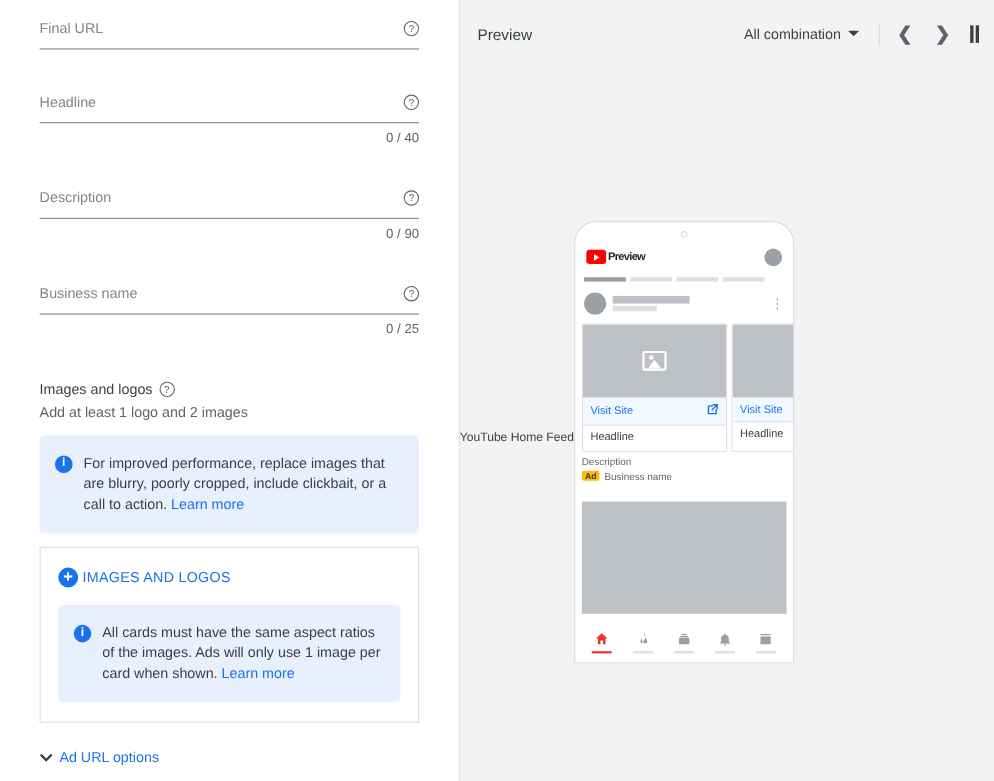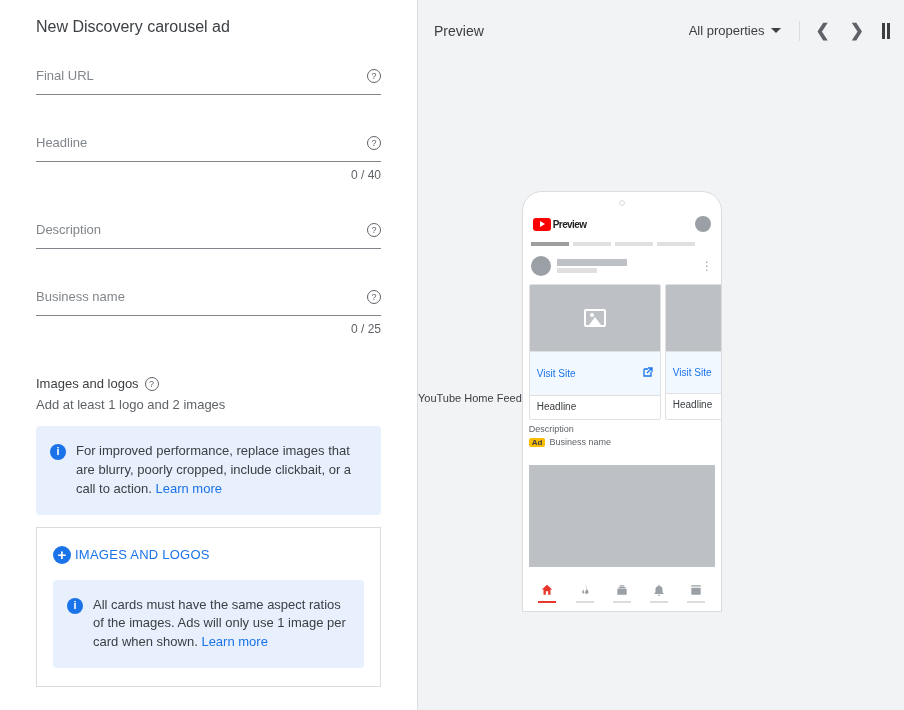--- a/index.html
+++ b/index.html
@@ -53,21 +53,21 @@
     .channel-line1 { width: 70px; height: 7px; background: #bdc1c6; margin-bottom: 2px; }
     .channel-line2 { width: 40px; height: 5px; background: #e0e0e0; }
     .channel-dots { color: #9aa0a6; font-size: 12px; }
     
     .cards-row { display: flex; gap: 4px; padding: 4px 0 0 6px; overflow: hidden; }
     .card { width: 132px; flex-shrink: 0; border: 1px solid #e0e0e0; border-radius: 2px; overflow: hidden; }
     .card-img { height: 66px; background: #bdc1c6; display: flex; align-items: center; justify-content: center; }
     .img-placeholder { width: 22px; height: 18px; border: 2px solid #fff; border-radius: 2px; position: relative; }
     .img-placeholder::before { content: ''; position: absolute; width: 4px; height: 4px; border-radius: 50%; background: #fff; top: 2px; left: 4px; }
     .img-placeholder::after { content: ''; position: absolute; border-bottom: 8px solid #fff; border-left: 6px solid transparent; border-right: 6px solid transparent; bottom: 0; left: 3px; }
-    .card-cta { background: #f1f8ff; color: #1a73e8; font-size: 10px; padding: 15px 7px; display: flex; justify-content: space-between; align-items: center; border-top: 1px solid #e0e0e0; border-bottom: 1px solid #e0e0e0; }
+    .card-cta { background: #f1f8ff; color: #1a73e8; font-size: 10px; padding: 5px 7px; display: flex; justify-content: space-between; align-items: center; border-top: 1px solid #e0e0e0; border-bottom: 1px solid #e0e0e0; }
     .card-headline { font-size: 10px; color: #3c4043; padding: 5px 7px 7px; }
     
     .meta-below { padding: 4px 6px 8px 6px; }
     .meta-desc { font-size: 9px; color: #5f6368; }
     .meta-biz-row { display: flex; align-items: center; gap: 4px; margin-top: 3px; }
     .ad-badge { background: #fbbc04; color: #3c4043; font-size: 8px; font-weight: 700; padding: 0px 3px; border-radius: 2px; }
     .biz-name { font-size: 9px; color: #5f6368; }
     
     .big-grey { height: 102px; background: #bdc1c6; margin: 10px 6px 0; }
     
@@ -78,21 +78,20 @@
     .home-underline { background: #e8372c; }
     .foot-col { display:flex; flex-direction:column; align-items:center; }
     
     .disclaimer { font-size: 10px; color: #80868b; text-align: center; line-height: 1.4; padding: 0 60px; margin-top: 48px; }
   </style>
 </head>
 <body>
 
 <div class="left-pane">
   <div class="left-inner">
-    <div class="page-title">New Discovery carousel ad</div>
 
     <div class="field">
       <div class="field-underline">
         <span class="field-label">Final URL</span>
         <span class="field-help">?</span>
       </div>
     </div>
 
     <div class="field">
       <div class="field-underline">
@@ -100,20 +99,21 @@
         <span class="field-help">?</span>
       </div>
       <div class="field-counter">0 / 40</div>
     </div>
 
     <div class="field">
       <div class="field-underline">
         <span class="field-label">Description</span>
         <span class="field-help">?</span>
       </div>
+      <div class="field-counter">0 / 90</div>
     </div>
 
     <div class="field">
       <div class="field-underline">
         <span class="field-label">Business name</span>
         <span class="field-help">?</span>
       </div>
       <div class="field-counter">0 / 25</div>
     </div>
 
@@ -151,21 +151,21 @@
       <span>Ad URL options</span>
     </div>
 
   </div>
 </div>
 
 <div class="right-pane">
   <div class="preview-header">
     <div class="preview-title">Preview</div>
     <div class="props-dropdown">
-      <span>All properties</span>
+      <span>All combination</span>
       <span class="chevron-down"></span>
     </div>
     <div class="header-sep"></div>
     <div class="nav-arrow">❮</div>
     <div class="nav-arrow">❯</div>
     <div class="menu-icon">
       <div class="menu-bar"></div>
         <div class="menu-bar"></div>
     </div>
   </div>

